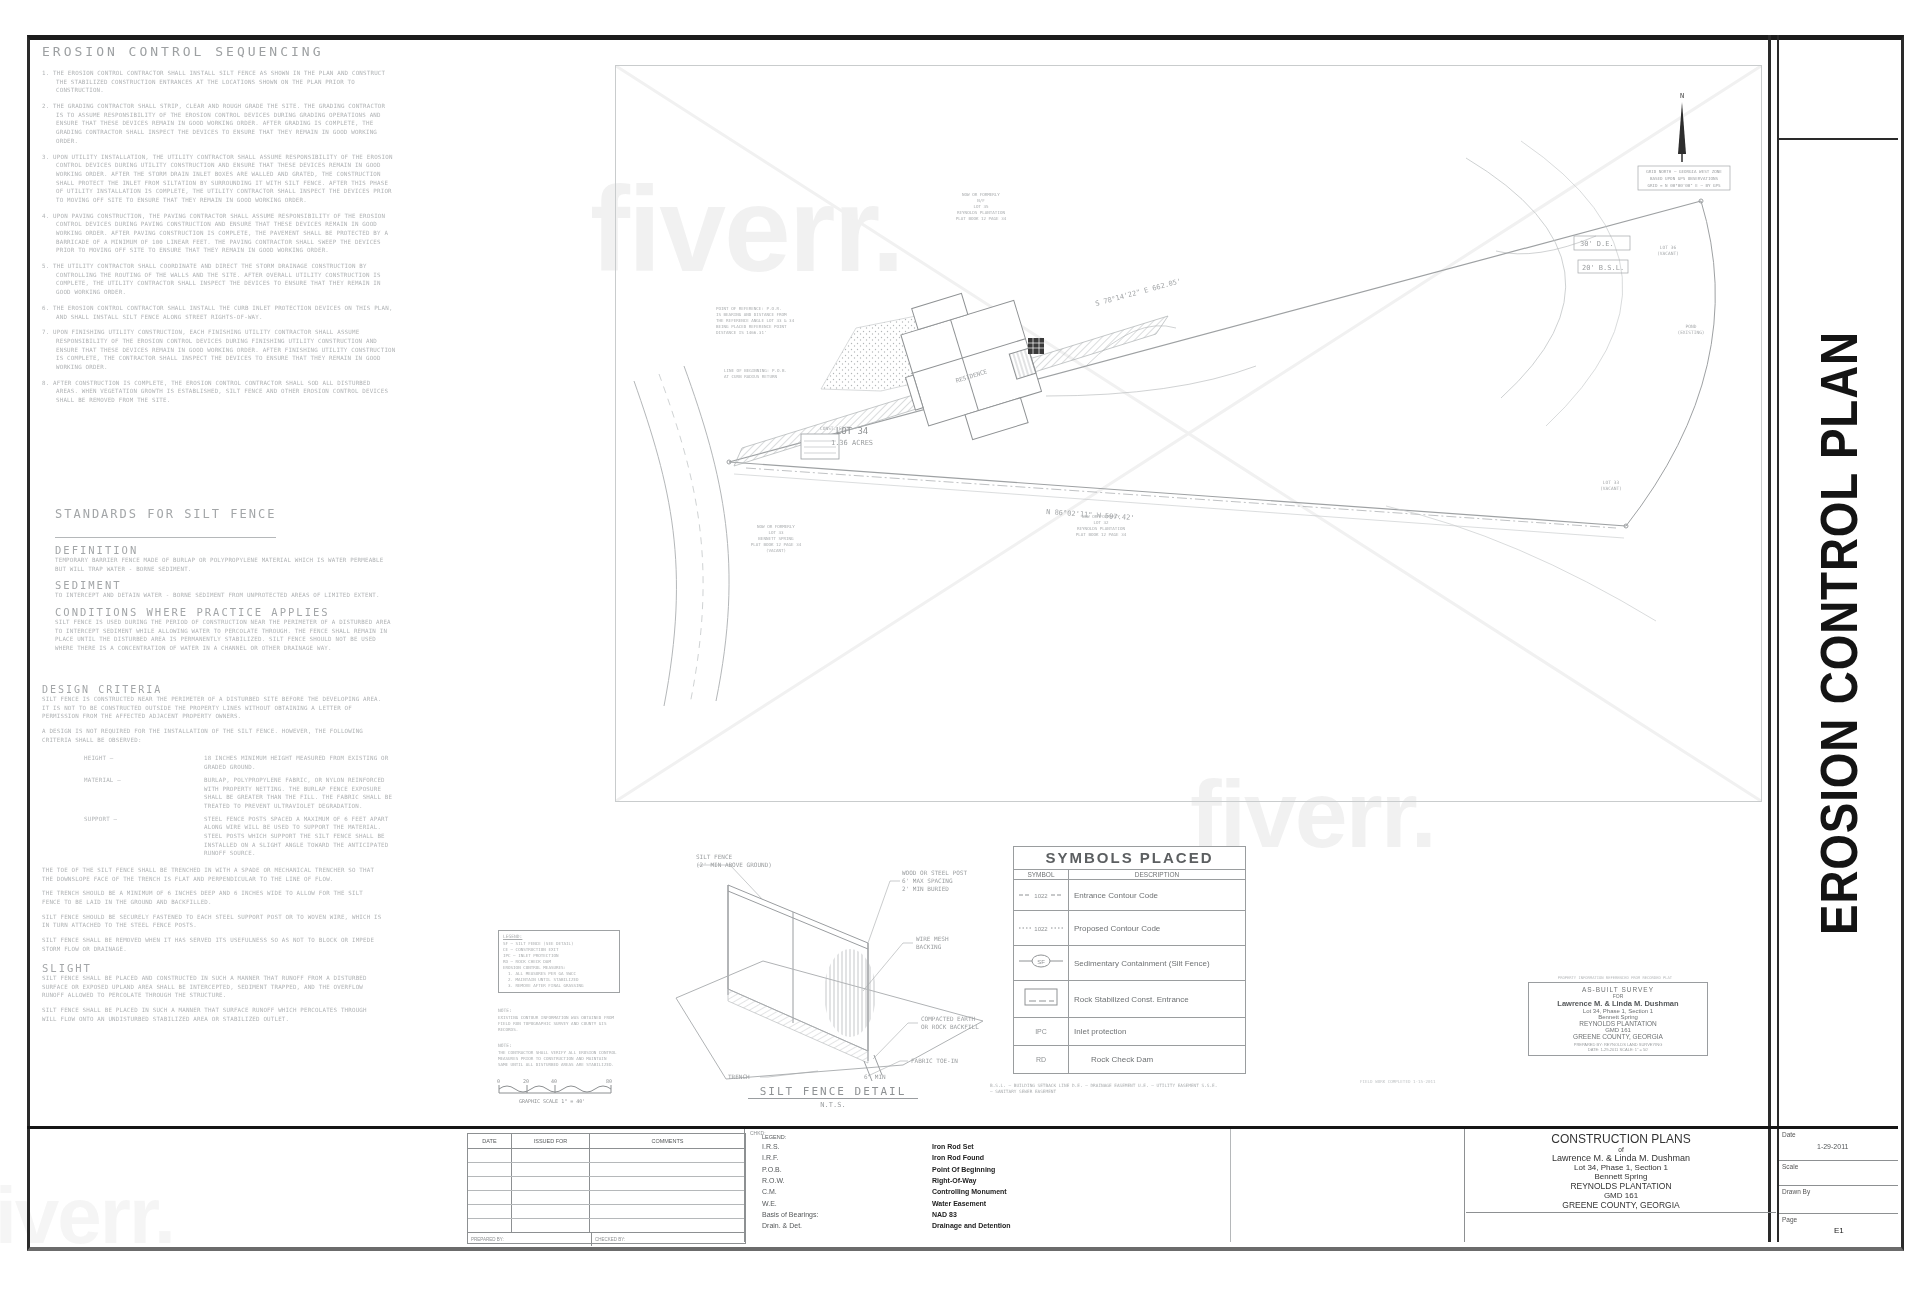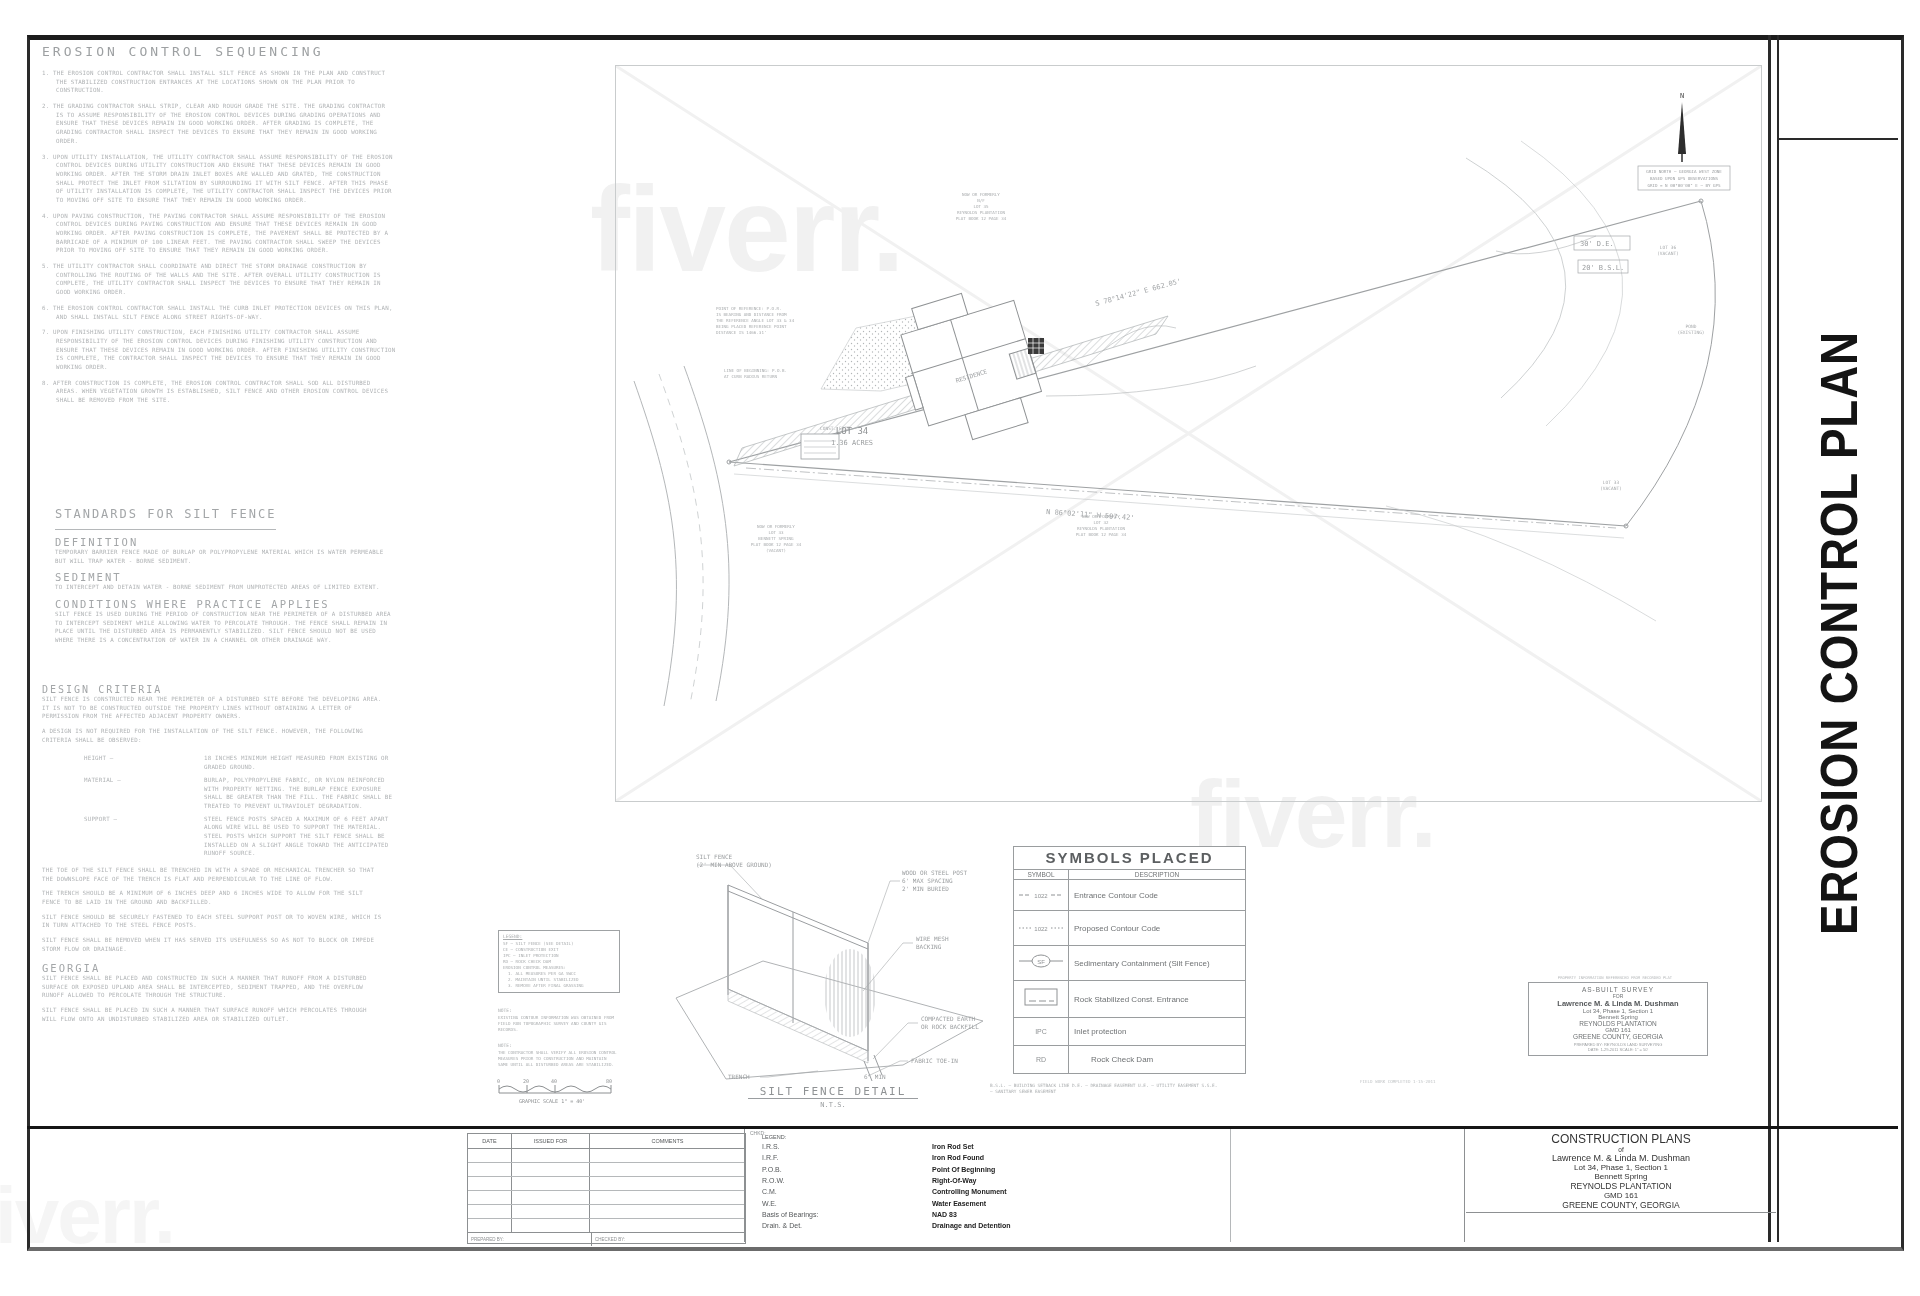--- a/index.html
+++ b/index.html
@@ -47,21 +47,21 @@
     <div class="t seq-item"><span>2.</span> <span>THE GRADING CONTRACTOR SHALL STRIP, CLEAR AND ROUGH GRADE THE SITE.  THE GRADING CONTRACTOR IS TO ASSUME RESPONSIBILITY OF THE EROSION CONTROL DEVICES DURING GRADING OPERATIONS AND ENSURE THAT THESE DEVICES REMAIN IN GOOD WORKING ORDER.  AFTER GRADING IS COMPLETE, THE GRADING CONTRACTOR SHALL INSPECT THE DEVICES TO ENSURE THAT THEY REMAIN IN GOOD WORKING ORDER.</span></div>
     <div class="t seq-item"><span>3.</span> <span>UPON UTILITY INSTALLATION, THE UTILITY CONTRACTOR SHALL ASSUME RESPONSIBILITY OF THE EROSION CONTROL DEVICES DURING UTILITY CONSTRUCTION AND ENSURE THAT THESE DEVICES REMAIN IN GOOD WORKING ORDER.  AFTER THE STORM DRAIN INLET BOXES ARE WALLED AND GRATED, THE CONSTRUCTION SHALL PROTECT THE INLET FROM SILTATION BY SURROUNDING IT WITH SILT FENCE.  AFTER THIS PHASE OF UTILITY INSTALLATION IS COMPLETE, THE UTILITY CONTRACTOR SHALL INSPECT THE DEVICES PRIOR TO MOVING OFF SITE TO ENSURE THAT THEY REMAIN IN GOOD WORKING ORDER.</span></div>
     <div class="t seq-item"><span>4.</span> <span>UPON PAVING CONSTRUCTION, THE PAVING CONTRACTOR SHALL ASSUME RESPONSIBILITY OF THE EROSION CONTROL DEVICES DURING PAVING CONSTRUCTION AND ENSURE THAT THESE DEVICES REMAIN IN GOOD WORKING ORDER.  AFTER PAVING CONSTRUCTION IS COMPLETE, THE PAVEMENT SHALL BE PROTECTED BY A BARRICADE OF A MINIMUM OF 100 LINEAR FEET.  THE PAVING CONTRACTOR SHALL SWEEP THE DEVICES PRIOR TO MOVING OFF SITE TO ENSURE THAT THEY REMAIN IN GOOD WORKING ORDER.</span></div>
     <div class="t seq-item"><span>5.</span> <span>THE UTILITY CONTRACTOR SHALL COORDINATE AND DIRECT THE STORM DRAINAGE CONSTRUCTION BY CONTROLLING THE ROUTING OF THE WALLS AND THE SITE.  AFTER OVERALL UTILITY CONSTRUCTION IS COMPLETE, THE UTILITY CONTRACTOR SHALL INSPECT THE DEVICES TO ENSURE THAT THEY REMAIN IN GOOD WORKING ORDER.</span></div>
     <div class="t seq-item"><span>6.</span> <span>THE EROSION CONTROL CONTRACTOR SHALL INSTALL THE CURB INLET PROTECTION DEVICES ON THIS PLAN, AND SHALL INSTALL SILT FENCE ALONG STREET RIGHTS-OF-WAY.</span></div>
     <div class="t seq-item"><span>7.</span> <span>UPON FINISHING UTILITY CONSTRUCTION, EACH FINISHING UTILITY CONTRACTOR SHALL ASSUME RESPONSIBILITY OF THE EROSION CONTROL DEVICES DURING FINISHING UTILITY CONSTRUCTION AND ENSURE THAT THESE DEVICES REMAIN IN GOOD WORKING ORDER.  AFTER FINISHING UTILITY CONSTRUCTION IS COMPLETE, THE CONTRACTOR SHALL INSPECT THE DEVICES TO ENSURE THAT THEY REMAIN IN GOOD WORKING ORDER.</span></div>
     <div class="t seq-item"><span>8.</span> <span>AFTER CONSTRUCTION IS COMPLETE, THE EROSION CONTROL CONTRACTOR SHALL SOD ALL DISTURBED AREAS.  WHEN VEGETATION GROWTH IS ESTABLISHED, SILT FENCE AND OTHER EROSION CONTROL DEVICES SHALL BE REMOVED FROM THE SITE.</span></div>
   </div>
 
   <div class="abs" style="left:55px;top:503px;width:350px;">
-    <div class="hd-md" style="font-size:12px;border-bottom:1px solid #b5b8ba;padding-bottom:8px;display:inline-block;">STANDARDS FOR SILT FENCE</div>
+    <div class="hd-md" style="font-size:12px;border-bottom:1px solid #b5b8ba;padding-bottom:16px;display:inline-block;">STANDARDS FOR SILT FENCE</div>
     <div style="height:6px;"></div>
     <div class="hd-md">DEFINITION</div>
     <div class="t para">TEMPORARY BARRIER FENCE MADE OF BURLAP OR POLYPROPYLENE MATERIAL WHICH IS WATER PERMEABLE BUT WILL TRAP WATER - BORNE SEDIMENT.</div>
     <div class="hd-md">SEDIMENT</div>
     <div class="t para">TO INTERCEPT AND DETAIN WATER - BORNE SEDIMENT FROM UNPROTECTED AREAS OF LIMITED EXTENT.</div>
     <div class="hd-md">CONDITIONS WHERE PRACTICE APPLIES</div>
     <div class="t para">SILT FENCE IS USED DURING THE PERIOD OF CONSTRUCTION NEAR THE PERIMETER OF A DISTURBED AREA TO INTERCEPT SEDIMENT WHILE ALLOWING WATER TO PERCOLATE THROUGH.  THE FENCE SHALL REMAIN IN PLACE UNTIL THE DISTURBED AREA IS PERMANENTLY STABILIZED.  SILT FENCE SHOULD NOT BE USED WHERE THERE IS A CONCENTRATION OF WATER IN A CHANNEL OR OTHER DRAINAGE WAY.</div>
   </div>
 
   <div class="abs" style="left:42px;top:672px;width:360px;">
@@ -82,21 +82,21 @@
       <span class="crit-def">STEEL FENCE POSTS SPACED A MAXIMUM OF 6 FEET APART ALONG WIRE WILL BE USED TO SUPPORT THE MATERIAL.  STEEL POSTS WHICH SUPPORT THE SILT FENCE SHALL BE INSTALLED ON A SLIGHT ANGLE TOWARD THE ANTICIPATED RUNOFF SOURCE.</span>
     </div>
     <div style="height:4px;"></div>
     <div class="t para">THE TOE OF THE SILT FENCE SHALL BE TRENCHED IN WITH A SPADE OR MECHANICAL TRENCHER SO THAT THE DOWNSLOPE FACE OF THE TRENCH IS FLAT AND PERPENDICULAR TO THE LINE OF FLOW.</div>
     <div class="t para">THE TRENCH SHOULD BE A MINIMUM OF 6 INCHES DEEP AND 6 INCHES WIDE TO ALLOW FOR THE SILT FENCE TO BE LAID IN THE GROUND AND BACKFILLED.</div>
     <div class="t para">SILT FENCE SHOULD BE SECURELY FASTENED TO EACH STEEL SUPPORT POST OR TO WOVEN WIRE, WHICH IS IN TURN ATTACHED TO THE STEEL FENCE POSTS.</div>
     <div class="t para">SILT FENCE SHALL BE REMOVED WHEN IT HAS SERVED ITS USEFULNESS SO AS NOT TO BLOCK OR IMPEDE STORM FLOW OR DRAINAGE.</div>
   </div>
 
   <div class="abs" style="left:42px;top:962px;width:360px;">
-    <div class="hd-md">GEORGIA</div>
+    <div class="hd-md">SLIGHT</div>
     <div class="t para">SILT FENCE SHALL BE PLACED AND CONSTRUCTED IN SUCH A MANNER THAT RUNOFF FROM A DISTURBED SURFACE OR EXPOSED UPLAND AREA SHALL BE INTERCEPTED, SEDIMENT TRAPPED, AND THE OVERFLOW RUNOFF ALLOWED TO PERCOLATE THROUGH THE STRUCTURE.</div>
     <div class="t para">SILT FENCE SHALL BE PLACED IN SUCH A MANNER THAT SURFACE RUNOFF WHICH PERCOLATES THROUGH WILL FLOW ONTO AN UNDISTURBED STABILIZED AREA OR STABILIZED OUTLET.</div>
   </div>
 
   <div class="abs" style="left:498px;top:930px;width:112px;border:1px solid #9fa2a4;padding:3px 4px;">
     <div class="tinyblk" style="font-size:4.6px;text-decoration:underline;">LEGEND:</div>
     <div class="tinyblk">SF — SILT FENCE (SEE DETAIL)</div>
     <div class="tinyblk">CE — CONSTRUCTION EXIT</div>
     <div class="tinyblk">IPC — INLET PROTECTION</div>
     <div class="tinyblk">RD — ROCK CHECK DAM</div>
@@ -483,14 +483,30 @@
     <div class="tb-line" style="font-size:12px;">CONSTRUCTION PLANS</div>
     <div class="tb-line" style="font-size:6.5px;">of</div>
     <div class="tb-line" style="font-size:9px;">Lawrence M. &amp; Linda M. Dushman</div>
     <div class="tb-line" style="font-size:8px;">Lot 34, Phase 1, Section 1</div>
     <div class="tb-line" style="font-size:8px;">Bennett Spring</div>
     <div class="tb-line" style="font-size:8.5px;">REYNOLDS PLANTATION</div>
     <div class="tb-line" style="font-size:8px;">GMD 161</div>
     <div class="tb-line" style="font-size:8.5px;border-bottom:1px solid #8d9092;padding-bottom:2px;">GREENE COUNTY, GEORGIA</div>
   </div>
 
+  <div class="abs" style="left:1779px;top:1129px;width:119px;height:113px;">
+    <div style="height:31px;border-bottom:1px solid #8d9092;position:relative;">
+      <span class="botlabel" style="position:absolute;left:3px;top:2px;">Date</span>
+      <span class="botval" style="position:absolute;left:38px;top:14px;font-size:7px;color:#55585a;">1-29-2011</span>
+    </div>
+    <div style="height:24px;border-bottom:1px solid #8d9092;position:relative;">
+      <span class="botlabel" style="position:absolute;left:3px;top:2px;">Scale</span>
+    </div>
+    <div style="height:27px;border-bottom:1px solid #8d9092;position:relative;">
+      <span class="botlabel" style="position:absolute;left:3px;top:2px;">Drawn By</span>
+    </div>
+    <div style="height:28px;position:relative;">
+      <span class="botlabel" style="position:absolute;left:3px;top:2px;">Page</span>
+      <span class="botval" style="position:absolute;left:55px;top:12px;">E1</span>
+    </div>
+  </div>
 
 </div>
 
 </body></html>

